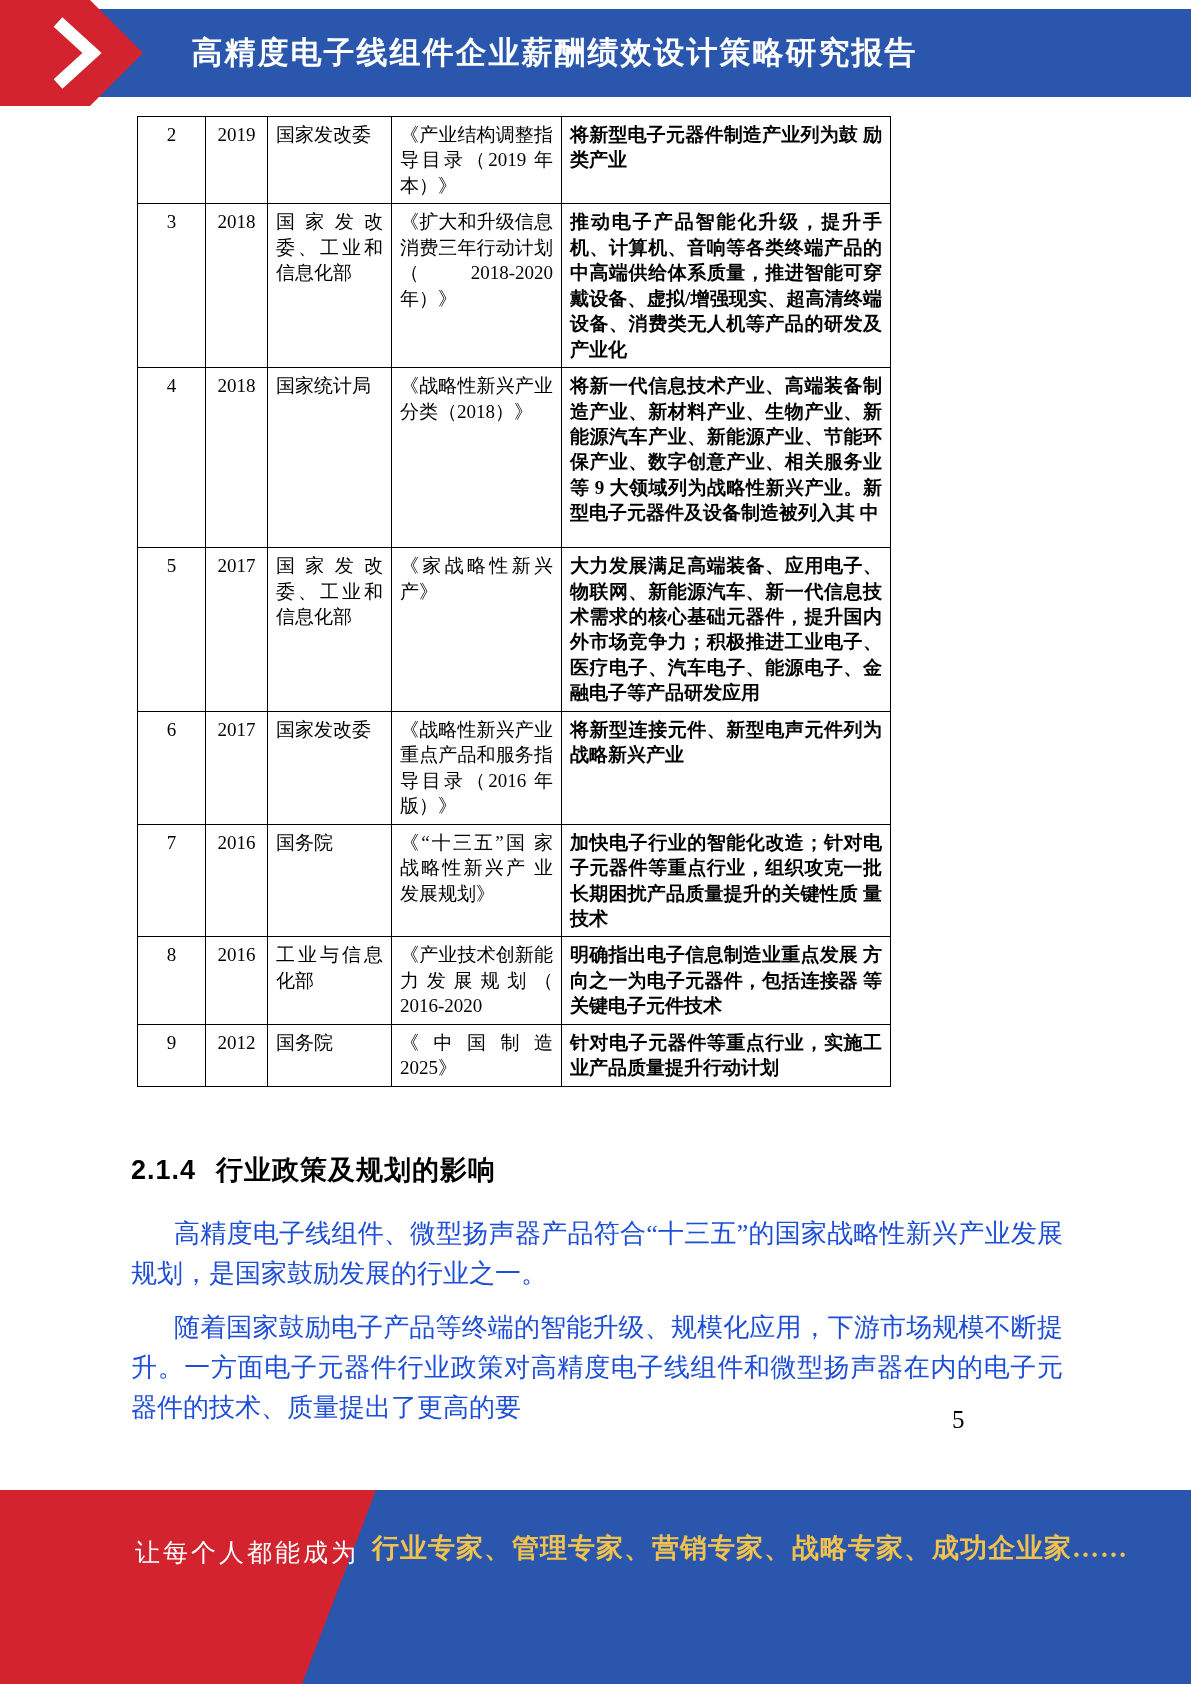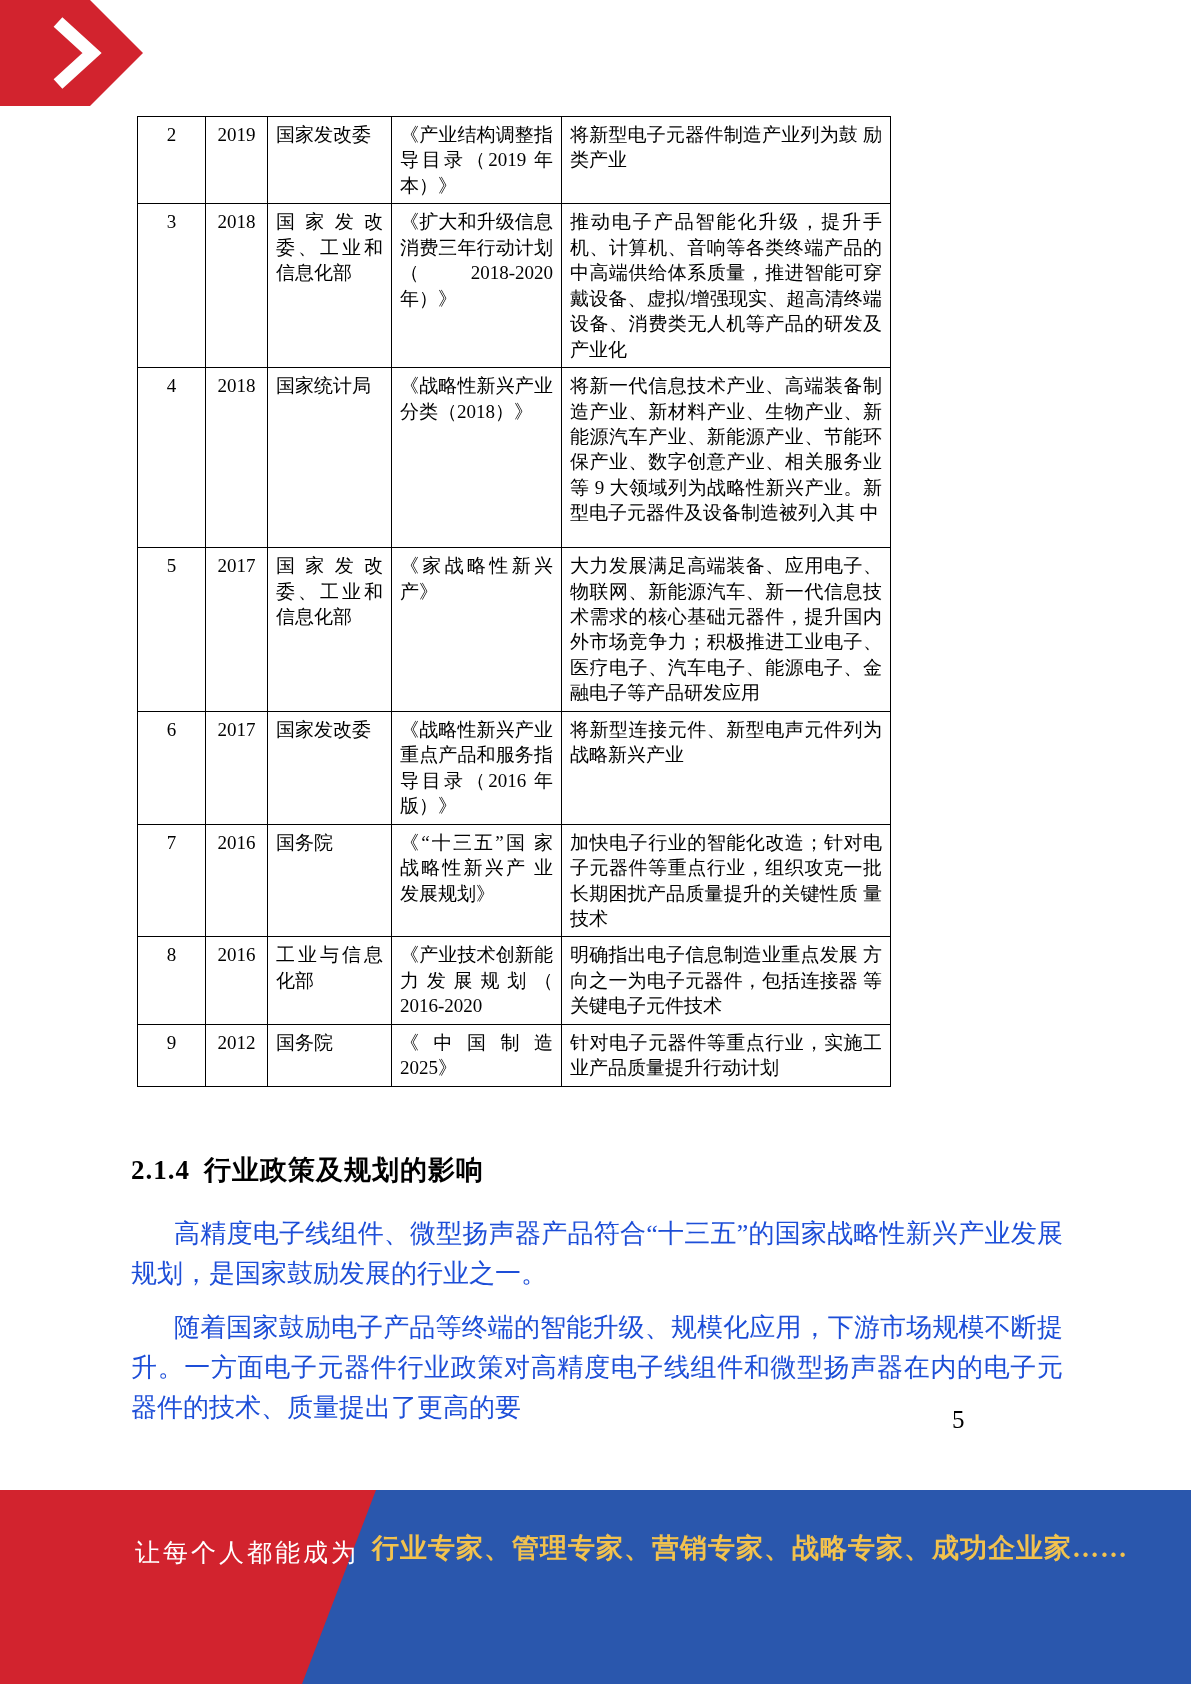--- a/index.html
+++ b/index.html
@@ -44,33 +44,33 @@
   .policy-table td{
     border:1px solid #000;
     vertical-align:top;
     padding:5px 8px;
     overflow:hidden;
   }
   td.c-no{width:68px;text-align:center;}
   td.c-year{width:62px;text-align:center;}
   td.c-agency{width:124px;text-align:justify;margin-top:13px;}
   td.c-doc{width:170px;text-align:justify;}
-  td.c-desc{width:329px;text-align:justify;}
+  td.c-desc{width:329px;text-align:justify;font-weight:bold;}
 
   
   .section-heading{
     position:absolute;left:131px;top:1152px;
     font-family:"Liberation Sans", sans-serif;
     font-weight:700;font-size:27px;color:#000;
     letter-spacing:1px;
   }
   .section-number{
-    font-family:Liberation Serif, serif;
+    font-family:Liberation Sans, sans-serif;
     font-weight:700;
-    margin-right:14px;
+    margin-right:20px;
   }
 
   
   .body-para{
     position:absolute;left:131px;width:932px;
     font-size:26px;line-height:40px;
     text-align:justify;text-indent:43px;
     color:#1d4ed8;
   }
   .para-1{top:1214px;}
@@ -101,20 +101,23 @@
     font-size:27px;font-weight:700;letter-spacing:1px;
     font-family:"Liberation Serif", serif;
     white-space:nowrap;
   }
 </style>
 </head>
 <body>
 
 <div class="page">
 
+  <div class="header-bar">
+    <span class="header-title">高精度电子线组件企业薪酬绩效设计策略研究报告</span>
+  </div>
   <svg class="header-arrow" viewBox="0 0 148 106" aria-hidden="true">
     <polygon class="shape-red" points="0,0 90,0 143,53 90,106 0,106"></polygon>
     <polyline class="arrow-chevron" points="58,22 92,53 58,84"></polyline>
   </svg>
 
   <table class="policy-table">
     <tbody>
       <tr style="height:76px">
         <td class="c-no">2</td>
         <td class="c-year">2019</td>

